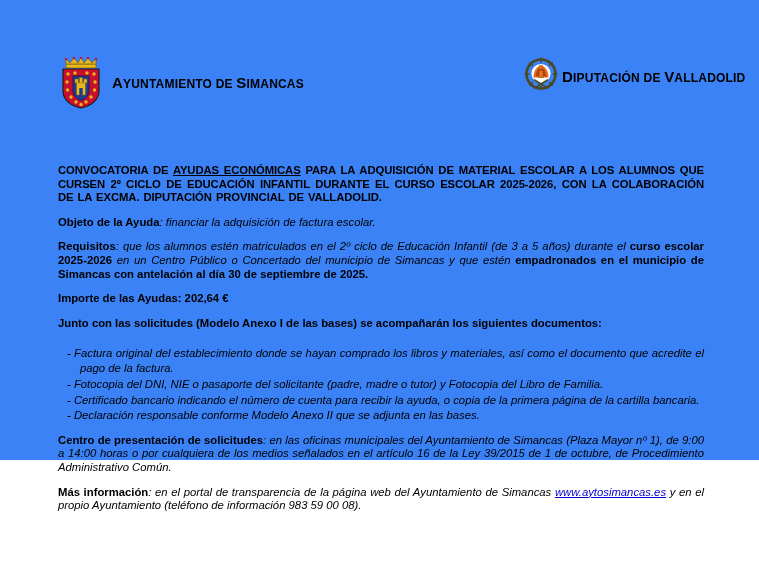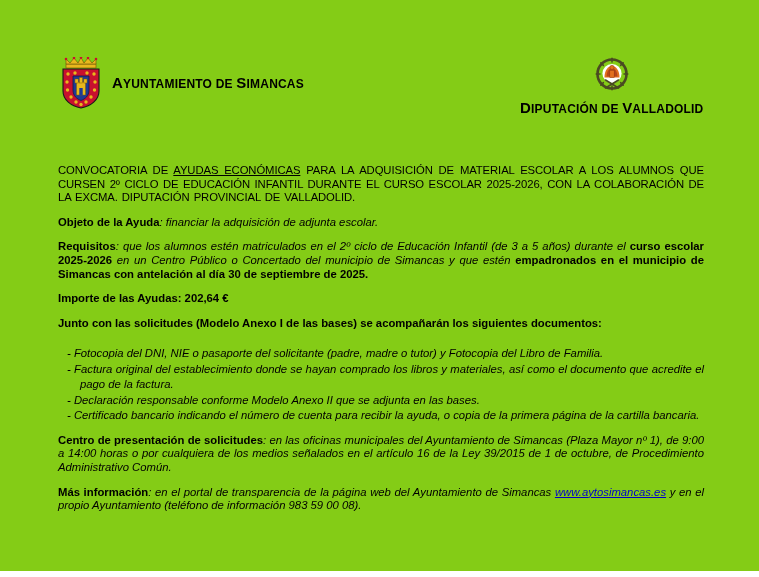--- a/index.html
+++ b/index.html
@@ -10,39 +10,39 @@
   body {
     width: 759px;
     height: 577px;
     font-family: "Liberation Sans", sans-serif;
     color: #000000;
     overflow: hidden;
   }
   .page {
     position: relative;
     width: 759px;
-    height: 571px;
-    background: #84cc16;
+    height: 460px;
+    background: #3b82f6;
   }
 
   
   .header {
     position: absolute;
     left: 0;
     top: 55px;
     width: 759px;
     height: 70px;
   }
   .logo-block {
     position: absolute;
     display: flex;
     align-items: center;
   }
   .logo-left  { left: 58px; top: 2px; }
-  .logo-right { left: 520px; top: 0px; flex-direction: column; align-items: center; }
+  .logo-right { left: 520px; top: 0px; flex-direction: row; align-items: center; }
 
   .org-name {
     font-weight: bold;
     color: #000;
     letter-spacing: 0.2px;
     white-space: nowrap;
   }
   .org-name .cap  { font-size: 15px; }
   .org-name .small{ font-size: 12px; }
   .left-name  { margin-left: 8px; }
@@ -63,21 +63,21 @@
     font-size: 11.3px;
     line-height: 13.6px;
   }
   p.block {
     margin: 0 0 11px 0;
     text-align: justify;
   }
   p.tight { margin-bottom: 16px; }
 
   .title {
-    font-weight: normal;
+    font-weight: bold;
     text-transform: uppercase;
     letter-spacing: -0.1px;
     word-spacing: 1px;
     margin-bottom: 13px;
   }
   .u { text-decoration: underline; }
 
   .lbl   { font-weight: bold; font-style: normal; }
   .it    { font-style: italic; }
   .bi    { font-weight: bold; font-style: normal; }
@@ -187,33 +187,33 @@
       <div class="org-name right-name">
         <span class="cap">D</span><span class="small">IPUTACIÓN</span><span class="small">&nbsp;</span><span class="small">DE</span><span class="small">&nbsp;</span><span class="cap">V</span><span class="small">ALLADOLID</span>
       </div>
     </div>
   </div>
 
   <div class="content">
 
     <p class="block title"><span>CONVOCATORIA DE </span><span class="u">AYUDAS ECONÓMICAS</span><span> PARA LA ADQUISICIÓN DE MATERIAL ESCOLAR A LOS ALUMNOS QUE CURSEN 2º CICLO DE EDUCACIÓN INFANTIL DURANTE EL CURSO ESCOLAR 2025-2026, CON LA COLABORACIÓN DE LA EXCMA. DIPUTACIÓN PROVINCIAL DE VALLADOLID.</span></p>
 
-    <p class="block"><span class="lbl">Objeto de la Ayuda</span><span class="it">: </span><span class="it">financiar la adquisición de adjunta escolar.</span></p>
+    <p class="block"><span class="lbl">Objeto de la Ayuda</span><span class="it">: </span><span class="it">financiar la adquisición de factura escolar.</span></p>
 
     <p class="block"><span class="lbl">Requisitos</span><span class="it">: </span><span class="it">que los alumnos estén matriculados en el 2º ciclo de Educación Infantil (de 3 a 5 años) durante el </span><span class="bi">curso escolar 2025-2026</span><span class="it"> en un Centro Público o Concertado del municipio de Simancas y que estén </span><span class="bi">empadronados en el municipio de Simancas con antelación al día 30 de septiembre de 2025.</span></p>
 
     <p class="block allb">Importe de las Ayudas: 202,64 €</p>
 
     <p class="block tight allb">Junto con las solicitudes (Modelo Anexo I de las bases) se acompañarán los siguientes documentos:</p>
 
     <div class="list-wrap">
+      <p class="listitem">- Factura original del establecimiento donde se hayan comprado los libros y materiales, así como el documento que acredite el pago de la factura.</p>
       <p class="listitem">- Fotocopia del DNI, NIE o pasaporte del solicitante (padre, madre o tutor) y Fotocopia del Libro de Familia.</p>
-      <p class="listitem">- Factura original del establecimiento donde se hayan comprado los libros y materiales, así como el documento que acredite el pago de la factura.</p>
+      <p class="listitem">- Certificado bancario indicando el número de cuenta para recibir la ayuda, o copia de la primera página de la cartilla bancaria.</p>
       <p class="listitem">- Declaración responsable conforme Modelo Anexo II que se adjunta en las bases.</p>
-      <p class="listitem">- Certificado bancario indicando el número de cuenta para recibir la ayuda, o copia de la primera página de la cartilla bancaria.</p>
     </div>
 
     <p class="block"><span class="lbl">Centro de presentación de solicitudes</span><span class="it">: </span><span class="it">en las oficinas municipales del Ayuntamiento de Simancas (Plaza Mayor nº 1), de 9:00 a 14:00 horas o por cualquiera de los medios señalados en el artículo 16 de la Ley 39/2015 de 1 de octubre, de Procedimiento Administrativo Común.</span></p>
 
 
     <p class="block"><span class="lbl">Más información</span><span class="it">: </span><span class="it">en el portal de transparencia de la página web del Ayuntamiento de Simancas </span><a class="link" href="#">www.aytosimancas.es</a><span class="it"> y en el propio Ayuntamiento (teléfono de información 983 59 00 08).</span></p>
 
   </div>
 </div>
 

